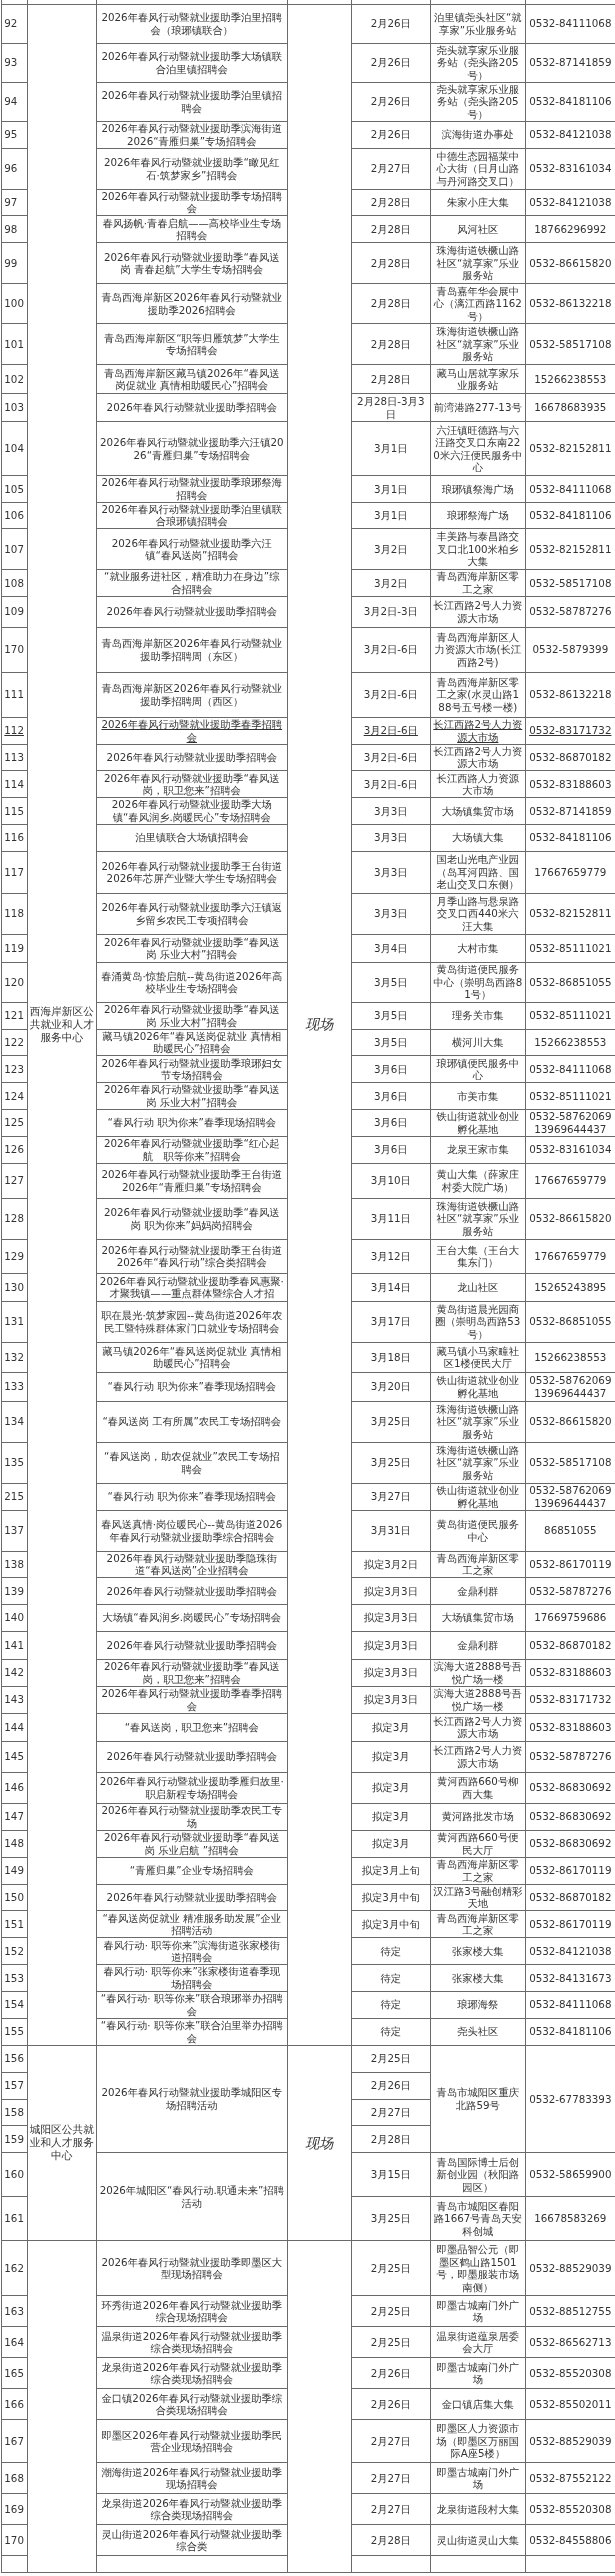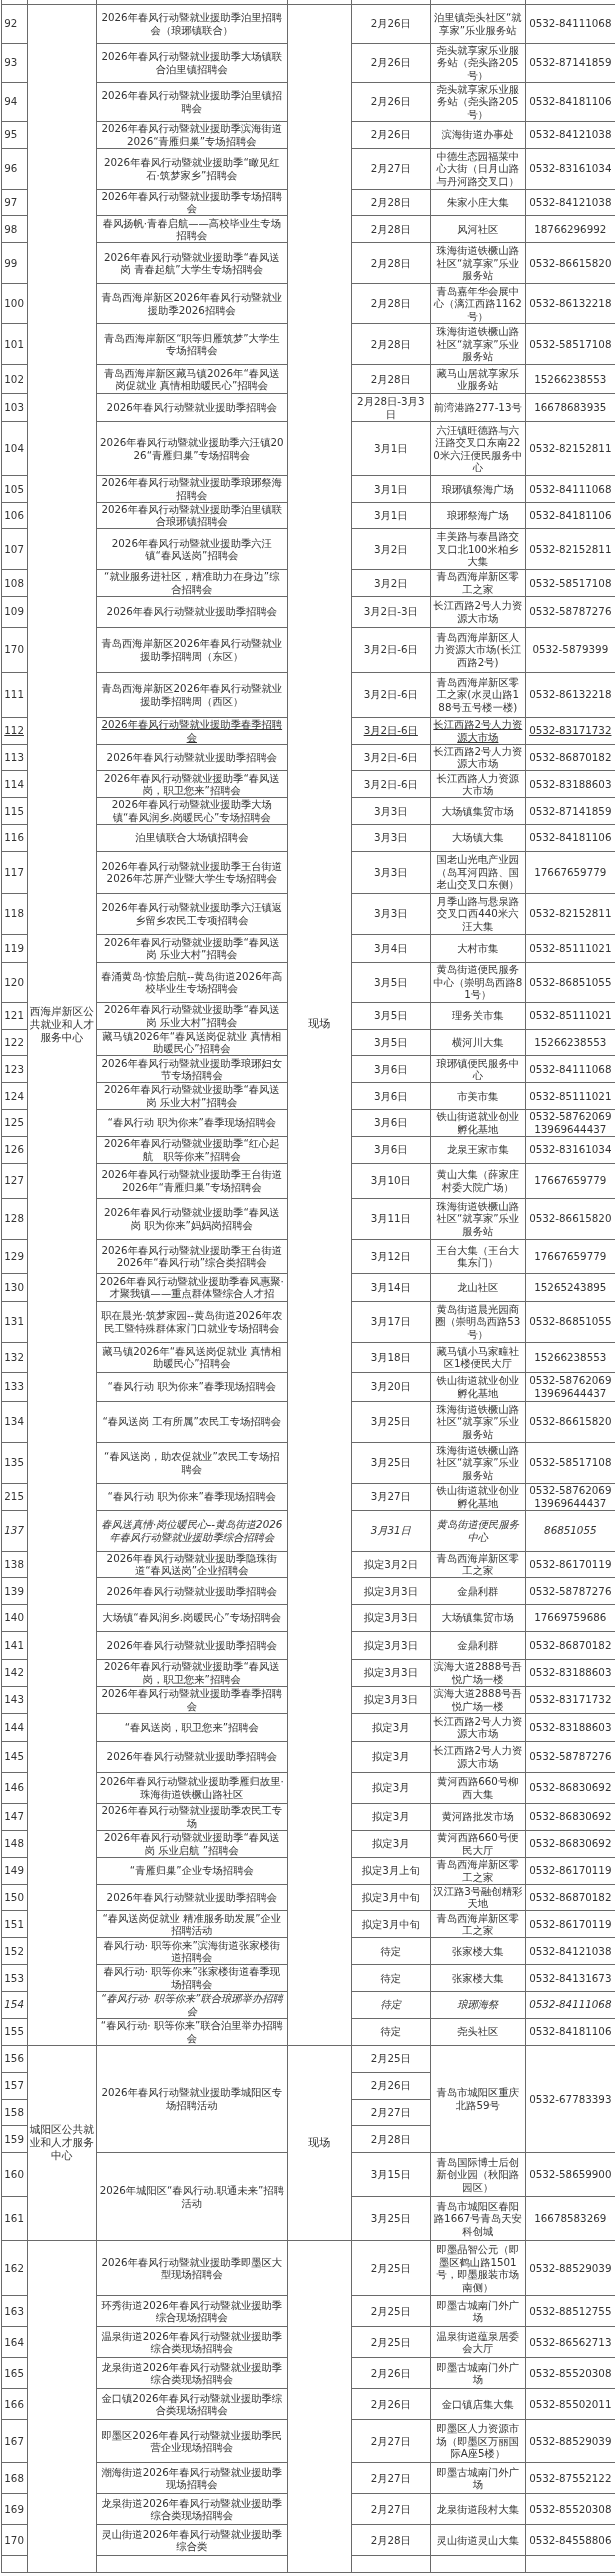--- a/index.html
+++ b/index.html
@@ -1,21 +1,21 @@
 <!DOCTYPE html>
 <html style="font-size:13.2px"><head>
 <meta charset="utf-8">
 <style>
   html, body { margin:0; padding:0; background:#ffffff; }
   body { width:615px; height:2576px; overflow:hidden; font-family:"DejaVu Sans", "Liberation Sans", sans-serif; color:#333; }
   table { border-collapse:collapse; table-layout:fixed; width:613px; margin-left:0.8px; }
   td { border:1.2px solid #6a6a6a; text-align:center; vertical-align:middle; font-size:10.3px; line-height:12.4px; padding:0 2.5px; word-break:break-all; }
   td.num { text-align:left; padding-left:2.5px; font-size:10.3px; }
   td.org { border-left:1.2px solid #6a6a6a; padding:0 1.7px; line-height:13.2px; font-size:10.7px; }
-  td.fmt { font-size:11px; }
+  td.fmt { font-size:14px;font-style:italic; }
   td.phone { font-size:10.3px; }
   td.loc { line-height:12.4px; }
   col.c0 { width:26px; } col.c1 { width:69px; } col.c2 { width:191px; }
   col.c3 { width:64px; } col.c4 { width:79px; } col.c5 { width:95px; } col.c6 { width:90px; }
   .topstub td { height:3.3px; border-top:none; }
 </style>
 </head>
 <body>
 
 <table id="tbl">
@@ -348,21 +348,21 @@
         <td class="loc">珠海街道铁橛山路社区“就享家”乐业服务站</td>
         <td class="phone">0532-58517108</td>
       </tr>
       <tr style="height: 27px;">
         <td class="num">215</td>
         <td>“春风行动 职为你来”春季现场招聘会</td>
         <td>3月27日</td>
         <td class="loc">铁山街道就业创业孵化基地</td>
         <td class="phone">0532-58762069<br>13969644437</td>
       </tr>
-      <tr style="height: 41px; font-style: italic;">
+      <tr style="height: 41px;">
         <td class="num">137</td>
         <td>春风送真情·岗位暖民心--黄岛街道2026年春风行动暨就业援助季综合招聘会</td>
         <td>3月31日</td>
         <td class="loc">黄岛街道便民服务中心</td>
         <td class="phone">86851055</td>
       </tr>
       <tr style="height: 26.5px;">
         <td class="num">138</td>
         <td>2026年春风行动暨就业援助季隐珠街道“春风送岗”企业招聘会</td>
         <td>拟定3月2日</td>
@@ -413,21 +413,21 @@
       </tr>
       <tr style="height: 31px;">
         <td class="num">145</td>
         <td>2026年春风行动暨就业援助季招聘会</td>
         <td>拟定3月</td>
         <td class="loc">长江西路2号人力资源大市场</td>
         <td class="phone">0532-58787276</td>
       </tr>
       <tr style="height: 31px;">
         <td class="num">146</td>
-        <td>2026年春风行动暨就业援助季雁归故里·珠海街道铁橛山路社区</td>
+        <td>2026年春风行动暨就业援助季雁归故里·职启新程专场招聘会</td>
         <td>拟定3月</td>
         <td class="loc">黄河西路660号柳西大集</td>
         <td class="phone">0532-86830692</td>
       </tr>
       <tr style="height: 27px;">
         <td class="num">147</td>
         <td>2026年春风行动暨就业援助季农民工专场</td>
         <td>拟定3月</td>
         <td class="loc">黄河路批发市场</td>
         <td class="phone">0532-86830692</td>
@@ -467,21 +467,21 @@
         <td class="loc">张家楼大集</td>
         <td class="phone">0532-84121038</td>
       </tr>
       <tr style="height: 26.5px;">
         <td class="num">153</td>
         <td>春风行动· 职等你来”张家楼街道春季现场招聘会</td>
         <td>待定</td>
         <td class="loc">张家楼大集</td>
         <td class="phone">0532-84131673</td>
       </tr>
-      <tr style="height: 27px; font-style: italic;">
+      <tr style="height: 27px;">
         <td class="num">154</td>
         <td>“春风行动· 职等你来”联合琅琊举办招聘会</td>
         <td>待定</td>
         <td class="loc">琅琊海祭</td>
         <td class="phone">0532-84111068</td>
       </tr>
       <tr style="height: 27px;">
         <td class="num">155</td>
         <td>“春风行动· 职等你来”联合泊里举办招聘会</td>
         <td>待定</td>

